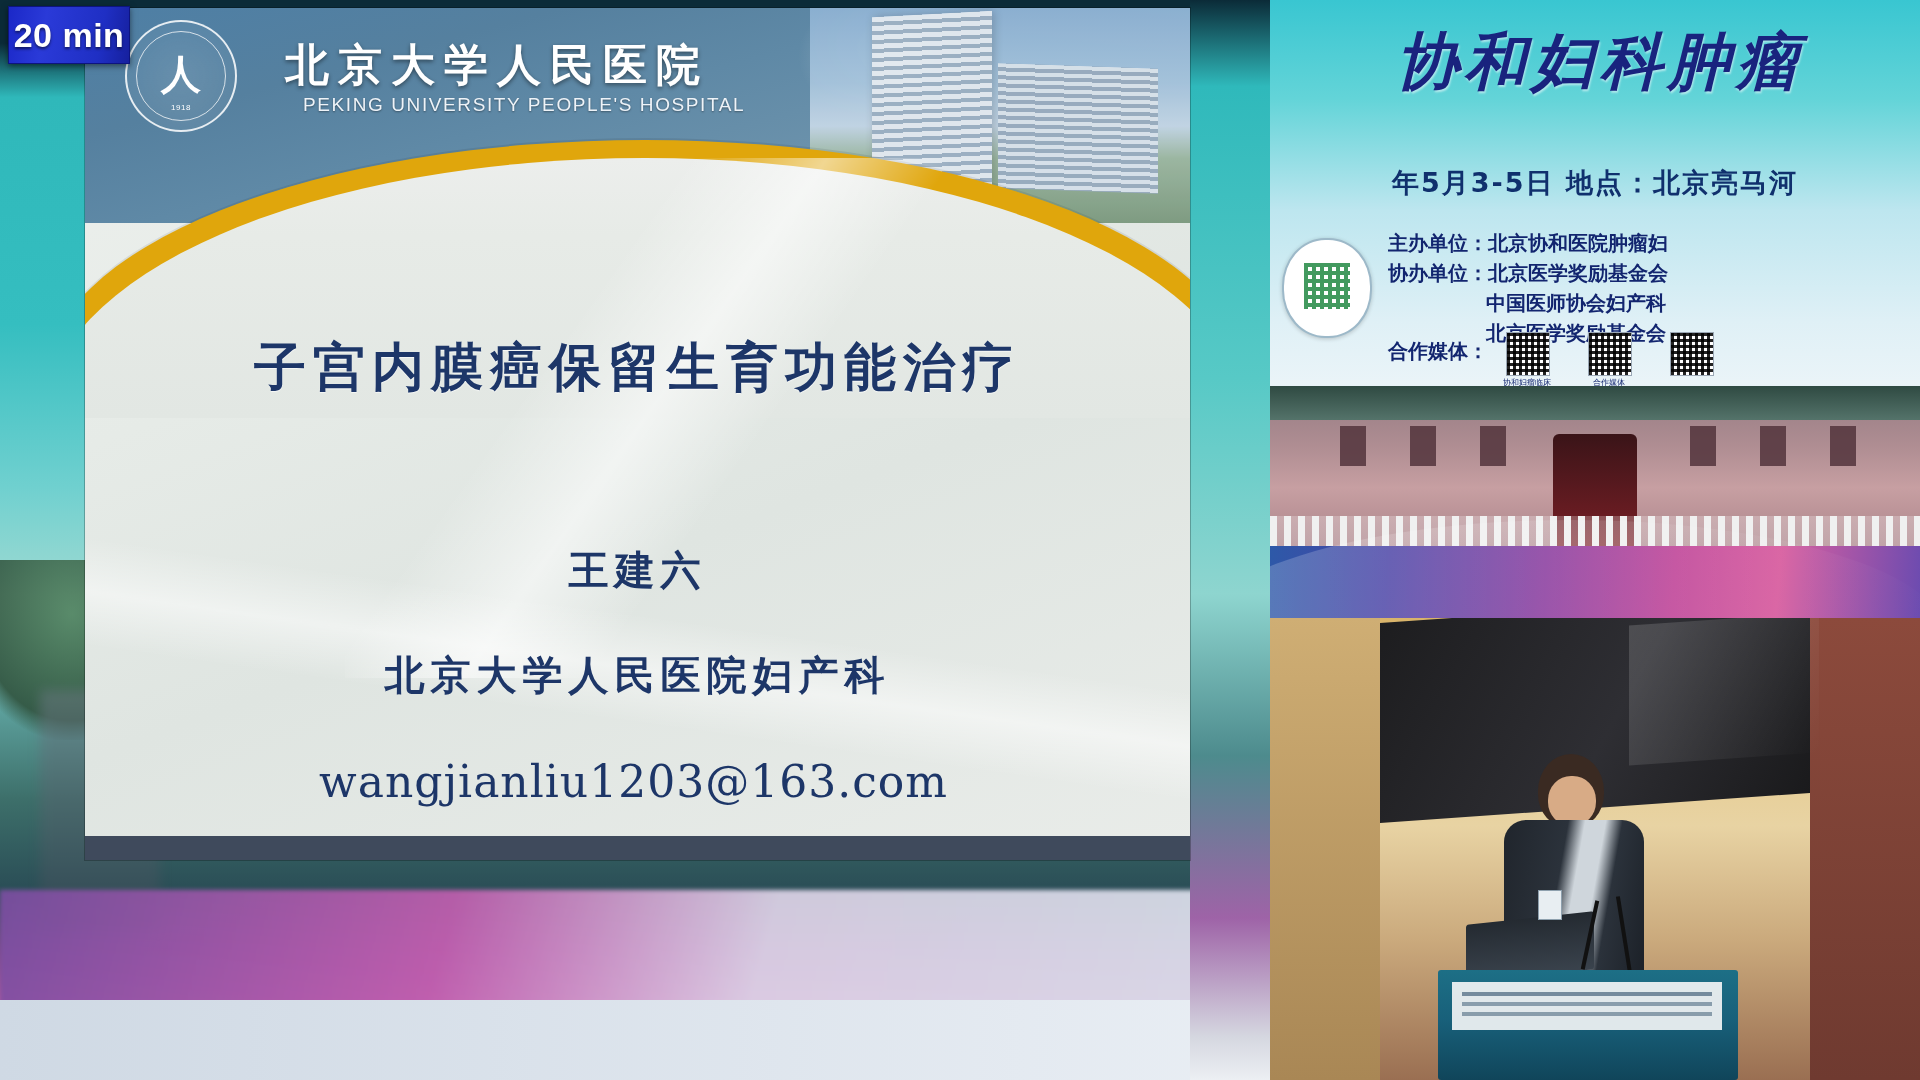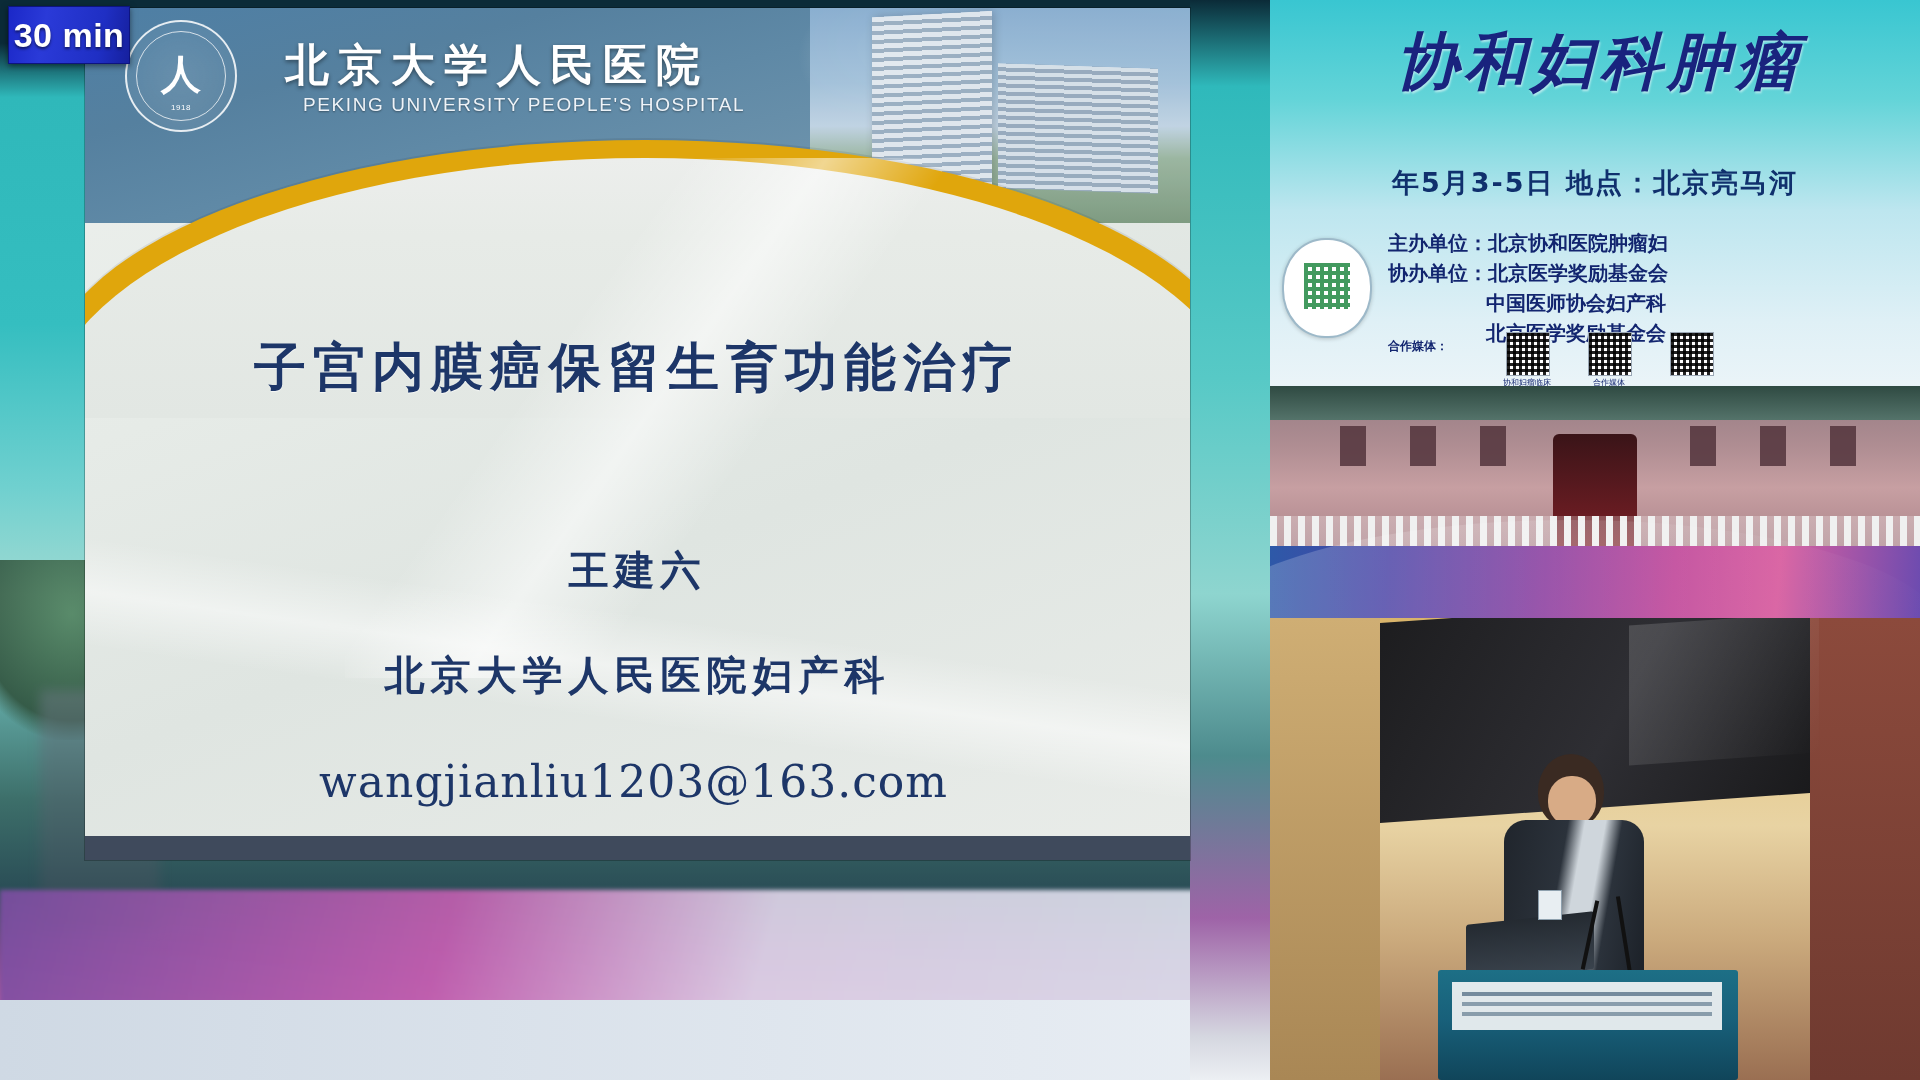--- a/index.html
+++ b/index.html
@@ -106,21 +106,21 @@
       repeating-linear-gradient(to right,#2f8f4e 0 4px,transparent 4px 8px),
       repeating-linear-gradient(to bottom,#2f8f4e 0 4px,transparent 4px 8px);
     opacity:.9;
     -webkit-mask-image:linear-gradient(#000,#000),linear-gradient(#000,#000);}
   .p-seal .cross:after{content:"";position:absolute;left:0;top:0;width:100%;height:100%;}
   .p-org{position:absolute;left:118px;top:228px;width:540px;color:#12256f;
     font-family:"DejaVu Sans",sans-serif;font-weight:bold;font-size:20px;line-height:30px;white-space:nowrap;}
   .p-org .lbl{display:inline-block;}
   .p-org .ind{padding-left:98px;}
   .p-media{position:absolute;left:118px;top:338px;color:#12256f;
-    font-family:"DejaVu Sans",sans-serif;font-weight:bold;font-size:12px;white-space:nowrap;}
+    font-family:"DejaVu Sans",sans-serif;font-weight:bold;font-size:20px;white-space:nowrap;}
   .qr{position:absolute;top:332px;width:42px;height:42px;background:#fff;border:1px solid #9aa7b5;
     background-image:
       repeating-linear-gradient(to right,#222 0 3px,#fff 3px 6px),
       repeating-linear-gradient(to bottom,#222 0 3px,#fff 3px 6px);
     background-blend-mode:multiply;}
   .qrcap{position:absolute;font-size:8px;color:#12256f;width:58px;text-align:center;line-height:10px;
     font-family:Liberation Serif, serif;}
   .p-bldg{position:absolute;left:0;top:400px;width:650px;height:160px;
     background:linear-gradient(to bottom,#9a7f86 0%,#b08e93 30%,#c79fa2 55%,#a57f86 100%);}
   .p-bldg .roofline{position:absolute;left:0;top:-14px;width:100%;height:34px;
@@ -201,21 +201,21 @@
       <div class="s-title">子宫内膜癌保留生育功能治疗</div>
       <div class="s-author">王建六</div>
       <div class="s-affil">北京大学人民医院妇产科</div>
       <div class="s-email">wangjianliu1203@163.com</div>
     </div>
 
     <div class="slide-foot"></div>
   </div>
 
   <div class="timer">
-    <span>30 min</span>
+    <span>20 min</span>
   </div>
 
   <div class="rcol">
 
     <div class="poster">
       <div class="p-title">协和妇科肿瘤</div>
       <div class="p-date">年5月3-5日     地点：北京亮马河</div>
 
       <div class="p-seal">
         <div class="cross"></div>

